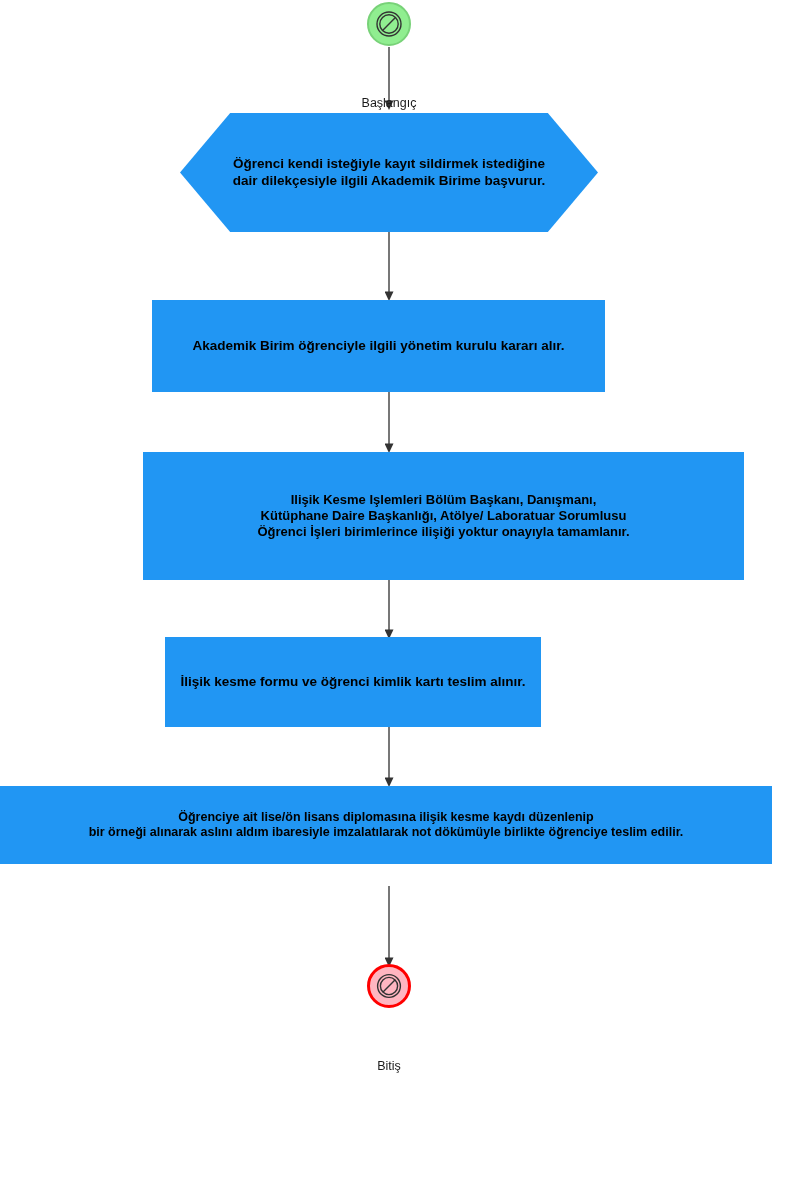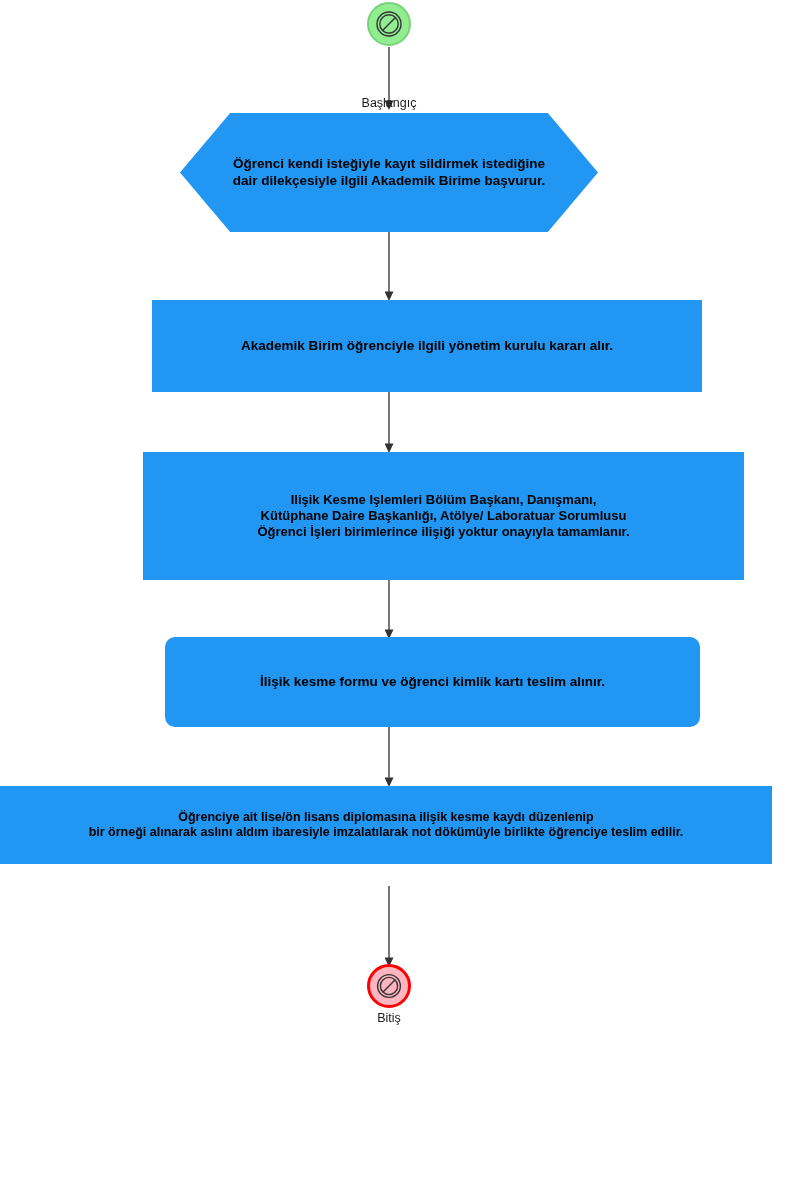--- a/index.html
+++ b/index.html
@@ -121,40 +121,40 @@
       </svg>
     </div>
     <div class="term-label">Başlangıç</div>
   </div>
 
   <div class="node node-hex" style="left:180px; top:113px; width:418px; height:119px;">
     <div class="node-text txt-15">Öğrenci kendi isteğiyle kayıt sildirmek istediğine
 dair dilekçesiyle ilgili Akademik Birime başvurur.</div>
   </div>
 
-  <div class="node" style="left:152px; top:300px; width:550px; height:92px;">
+  <div class="node" style="left:152px; top:300px; width:453px; height:92px;">
     <div class="node-text txt-15">Akademik Birim öğrenciyle ilgili yönetim kurulu kararı alır.</div>
   </div>
 
   <div class="node" style="left:143px; top:452px; width:601px; height:128px;">
     <div class="node-text txt-14">Ilişik Kesme Işlemleri Bölüm Başkanı, Danışmanı,
 Kütüphane Daire Başkanlığı, Atölye/ Laboratuar Sorumlusu
 Öğrenci İşleri birimlerince ilişiği yoktur onayıyla tamamlanır.</div>
   </div>
 
-  <div class="node" style="left:165px; top:637px; width:535px; height:90px;border-radius:10px;">
+  <div class="node" style="left:165px; top:637px; width:376px; height:90px;">
     <div class="node-text txt-15">İlişik kesme formu ve öğrenci kimlik kartı teslim alınır.</div>
   </div>
 
   <div class="node" style="left:0px; top:786px; width:772px; height:78px;">
     <div class="node-text txt-13">Öğrenciye ait lise/ön lisans diplomasına ilişik kesme kaydı düzenlenip
 bir örneği alınarak aslını aldım ibaresiyle imzalatılarak not dökümüyle birlikte öğrenciye teslim edilir.</div>
   </div>
 
-  <div class="terminator" style="left:329px; top:964px;">
+  <div class="terminator" style="left:329px; top:964px;gap:48px;">
     <div class="term-circle term-end">
       <svg class="no-entry-glyph" width="28" height="28" viewBox="0 0 28 28" xmlns="http://www.w3.org/2000/svg">
         <circle cx="14" cy="14" r="11.4" fill="none" stroke="#333333" stroke-width="1.4"></circle>
         <circle cx="14" cy="14" r="8.6" fill="none" stroke="#333333" stroke-width="1.4"></circle>
         <line x1="7.8" y1="20.2" x2="20.2" y2="7.8" stroke="#333333" stroke-width="1.4"></line>
       </svg>
     </div>
     <div class="term-label">Bitiş</div>
   </div>
 

